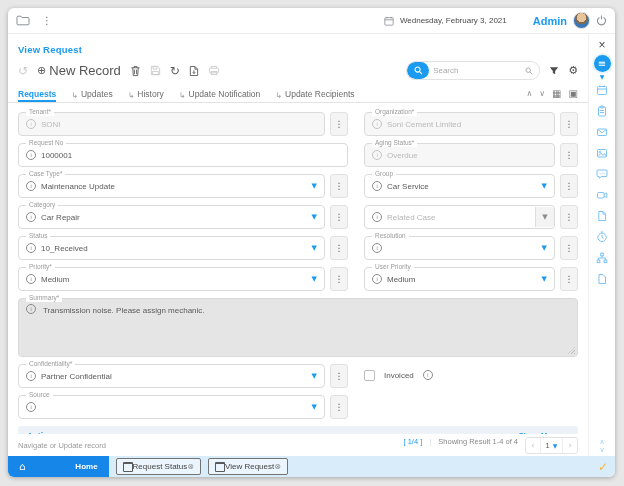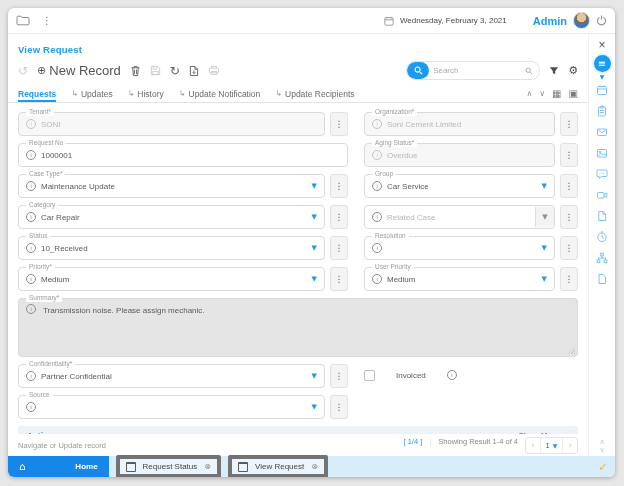--- a/index.html
+++ b/index.html
@@ -43,21 +43,21 @@
   .searchinput{border:none;outline:none;flex:1;font-size:8px;color:#555;min-width:0;
                font-family:"Liberation Sans",sans-serif;padding:0 4px;}
   .searchinput::placeholder{color:#a9a9a9;}
   .searchmag{margin-right:6px;display:flex;}
   .funnel,.gear{display:flex;align-items:center;color:#4d4d4d;cursor:pointer;}
   .gear{font-size:11px;}
 
   
   .tabbar{display:flex;align-items:flex-end;gap:15px;padding:0 10px;border-bottom:1px solid #e3e3e3;
           height:16px;flex:0 0 auto;}
-  .tab{font-size:8.5px;color:#6b6b6b;display:flex;align-items:center;gap:3px;padding-bottom:3px;cursor:pointer;}
+  .tab{font-size:8.5px;color:#6b6b6b;display:flex;align-items:flex-end;gap:3px;padding-bottom:3px;cursor:pointer;}
   .tab .tabicon{color:#9a9a9a;font-size:8px;line-height:6px;}
   .tab.active{color:#1b9bf0;font-weight:bold;border-bottom:2px solid #1b9bf0;padding-bottom:1px;}
   .tabtools{margin-left:auto;display:flex;align-items:center;gap:7px;padding-bottom:3px;color:#909090;}
   .tabtool{font-size:8px;cursor:pointer;}
   .tabtool.grid{font-size:10px;color:#7b7b7b;}
 
   
   .form{flex:1;padding:9px 10px 0;display:flex;flex-direction:column;gap:7px;min-height:0;overflow:hidden;}
   .frow{display:flex;gap:16px;flex:0 0 auto;}
   .fcol-l{width:330px;display:flex;flex:0 0 auto;}
@@ -84,21 +84,21 @@
   .kebabbtn span{color:#5f5f5f;font-size:9px;line-height:9px;}
 
   .summary-wrap{position:relative;flex:1;border:1px solid #dadada;border-radius:4px;background:#e5e5e5;height:57px;}
   .summary-inner{display:flex;align-items:flex-start;padding:5px 7px 0;}
   .summary-text{flex:1;border:none;outline:none;resize:none;font-size:8px;color:#5a5a5a;background:transparent;
                 font-family:"Liberation Sans",sans-serif;height:44px;line-height:10px;}
   .grip{position:absolute;right:2px;bottom:2px;width:7px;height:7px;
         background:repeating-linear-gradient(135deg,transparent 0 1.5px,#b9b9b9 1.5px 2.5px);
         clip-path:polygon(100% 0,100% 100%,0 100%);cursor:nwse-resize;}
 
-  .chkrow{display:flex;align-items:center;gap:21px;height:22px;}
+  .chkrow{display:flex;align-items:center;gap:9px;height:22px;}
   .chkbox{width:9px;height:9px;border:1px solid #bcbcbc;border-radius:2px;background:#fff;cursor:pointer;
           flex:0 0 auto;}
   .chklabel{font-size:8px;color:#5a5a5a;}
   .chkrow.disabled .chklabel{color:#b5b5b5;}
   .chkrow.disabled .chkbox{border-color:#d6d6d6;cursor:default;}
   .chkrow .iicon{margin-right:0;}
 
   .section{height:19px;background:#edf2f8;border-radius:3px;display:flex;align-items:center;
            padding:0 9px;flex:0 0 auto;}
   .sectitle{font-size:8.5px;color:#1b9bf0;font-weight:bold;}
@@ -131,22 +131,22 @@
   .sicon{display:flex;cursor:pointer;}
   .sidespacer{flex:1;}
   .sidechev{color:#9fcef5;font-size:7px;line-height:8px;cursor:pointer;}
 
   
   .taskbar{height:21px;background:#d8ecfa;display:flex;align-items:center;flex:0 0 auto;}
   .homebtn{height:21px;background:#1687e8;color:#fff;display:flex;align-items:center;gap:4px;
            padding:0 11px;cursor:pointer;}
   .homeglyph{font-size:10px;}
   .homelabel{font-size:8px;font-weight:bold;padding-left:46px;}
-  .ttab{display:flex;align-items:center;gap:7px;height:15px;margin-left:7px;padding:0 6px;
-        background:#eaf5fd;border:4px solid #737373;border-radius:2px;cursor:pointer;}
+  .ttab{display:flex;align-items:center;gap:0;height:15px;margin-left:7px;padding:0 6px;
+        background:#eaf5fd;border:1px solid #737373;border-radius:2px;cursor:pointer;}
   .ttab .winicon{width:8px;height:7px;border:1px solid #5a5a5a;border-top-width:2px;border-radius:1px;}
   .ttab .ttlabel{font-size:8px;color:#444;}
   .ttab .tclose{color:#8a8a8a;font-size:8px;cursor:pointer;}
   .taskspacer{flex:1;}
   .okcheck{color:#f6b73c;font-size:12px;font-weight:bold;margin-right:7px;}
 </style>
 </head>
 <body>
 
 <div class="stage">

